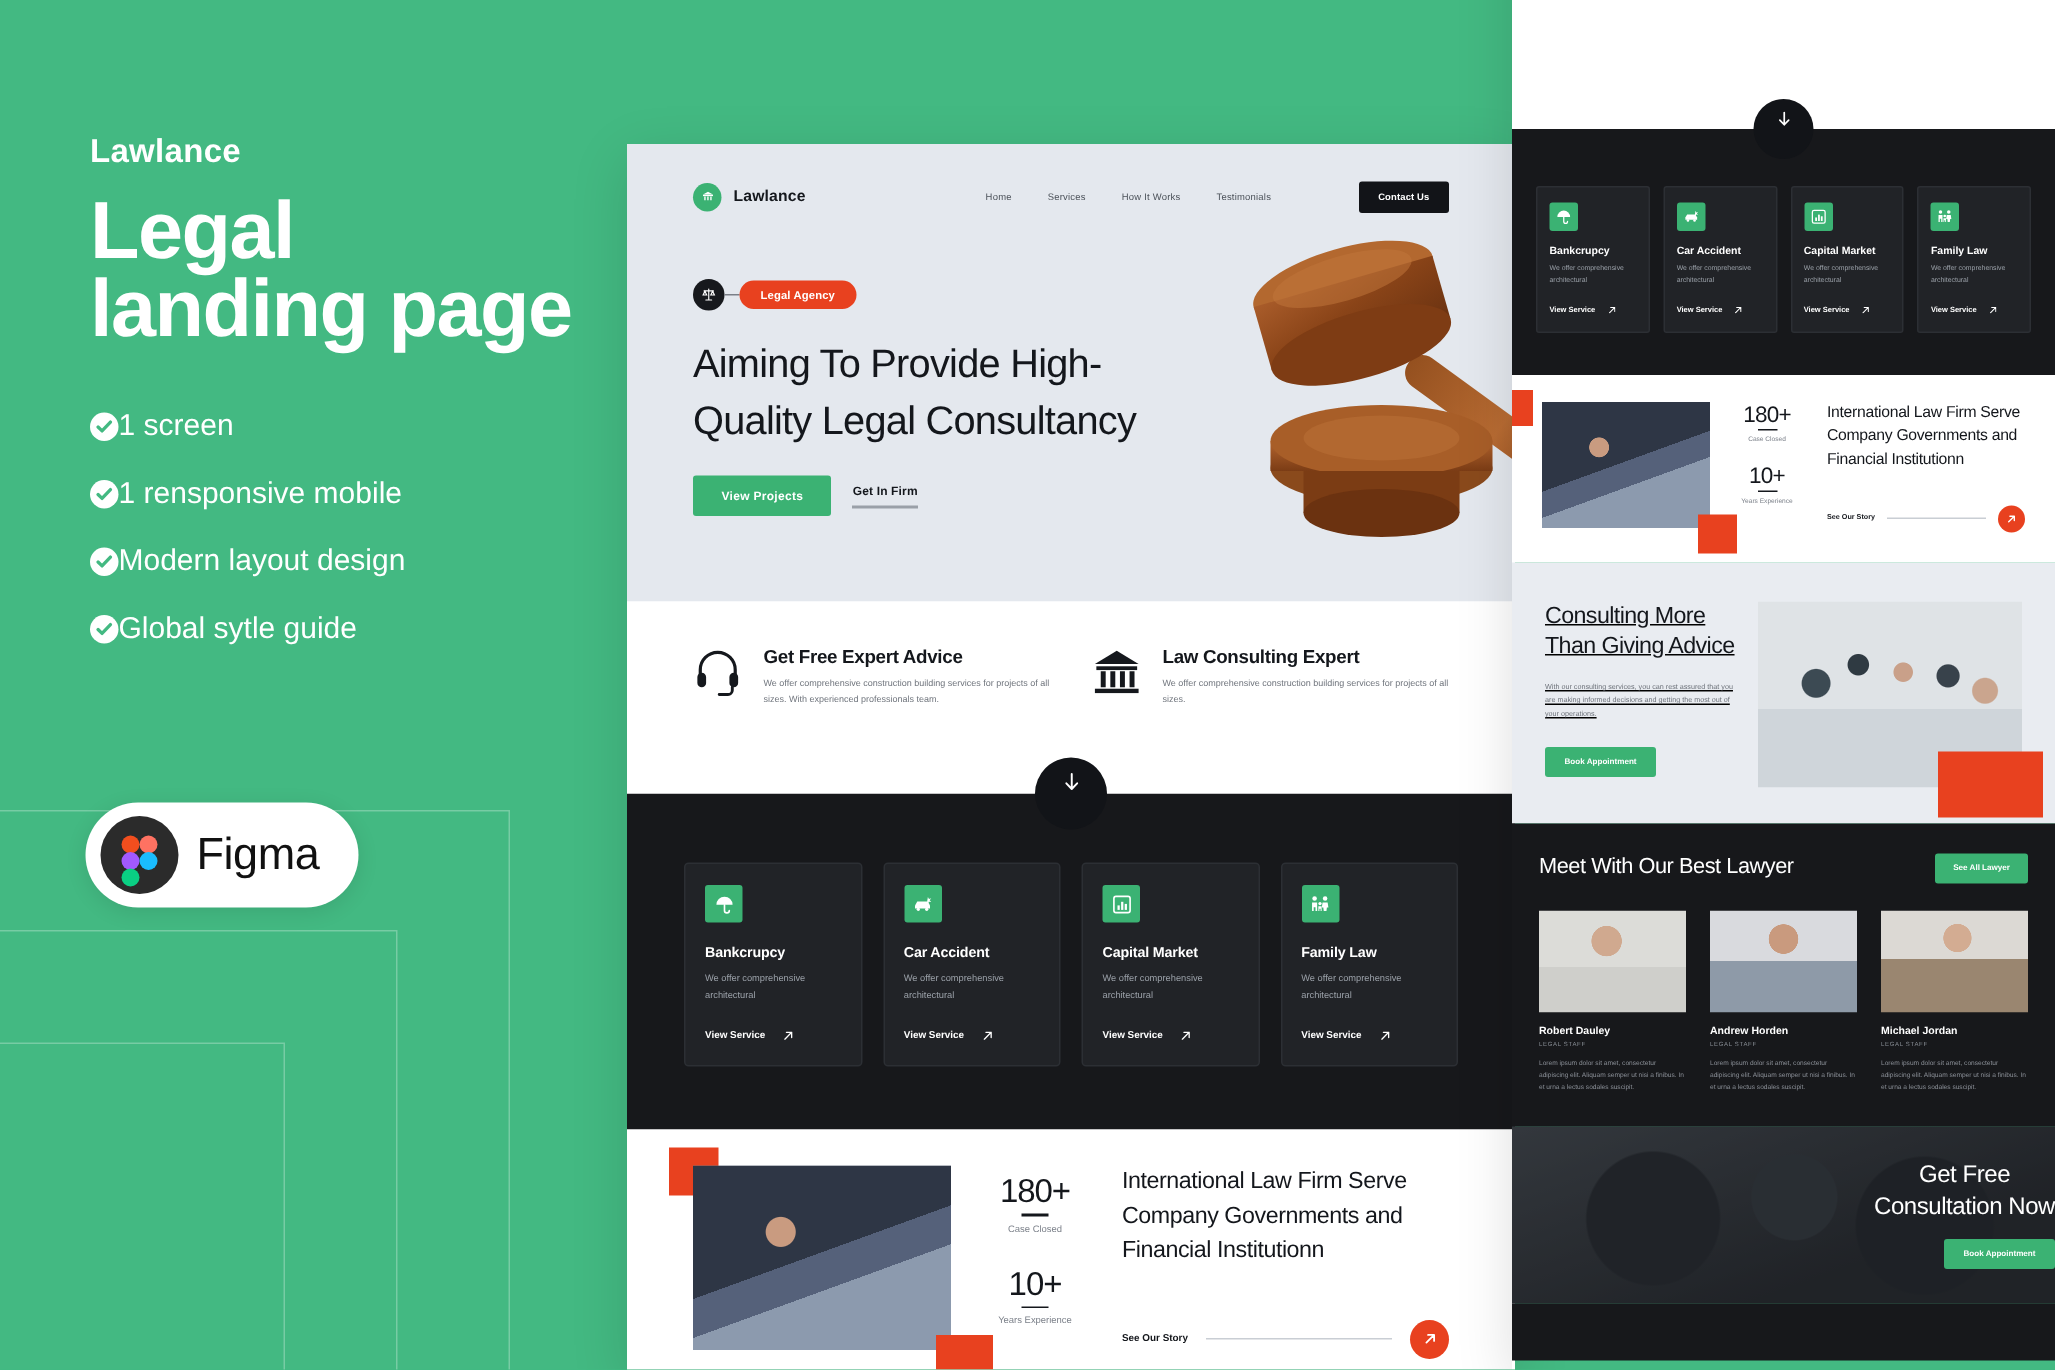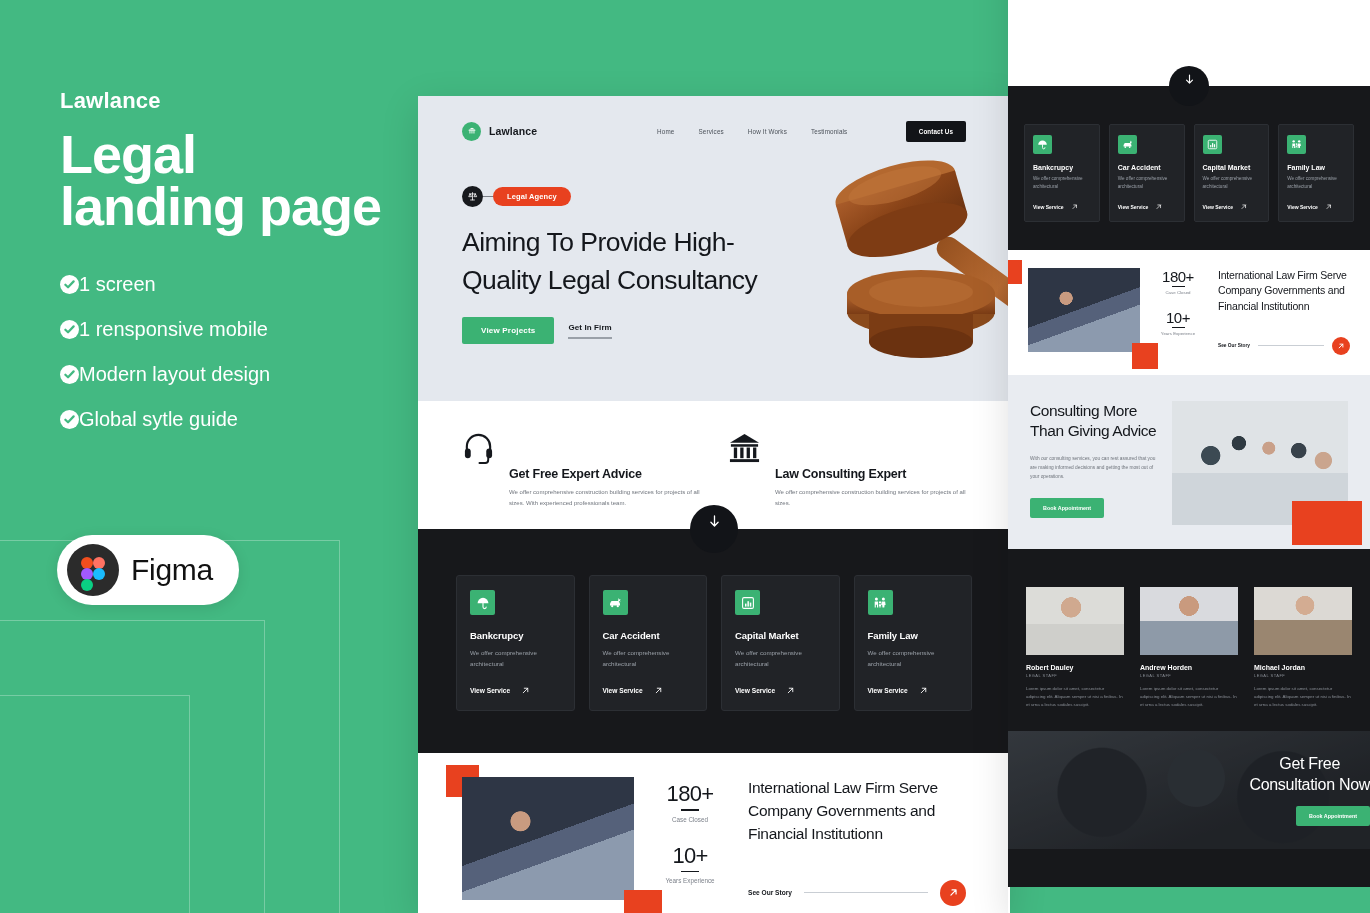--- a/index.html
+++ b/index.html
@@ -106,21 +106,21 @@
   .gavel { position:absolute; right:-75px; top:48px; width:290px; height:240px; }
 
   
   .advice {
     background:#fff; padding:30px 44px 0 44px; height:128px;
     display:flex; gap:28px; position:relative;
   }
   .advice-col { display:flex; gap:14px; flex:1; }
   .advice-ico { width:33px; height:33px; flex:0 0 auto; }
   .advice-ico svg { width:100%; height:100%; display:block; }
-  .advice-h { font-size:12.5px; font-weight:bold; color:#14171c; letter-spacing:-.2px;margin-top:36px; }
+  .advice-h { font-size:12.5px; font-weight:bold; color:#14171c; letter-spacing:-.2px; }
   .advice-p { font-size:6px; color:#70757d; line-height:1.85; margin-top:6px; }
 
   .scroll-pill {
     position:absolute; left:50%; transform:translateX(-50%); bottom:-24px;
     width:48px; height:48px; border-radius:50%; background:#121418;
     display:flex; align-items:flex-start; justify-content:center; padding-top:10px;
     z-index:4;
   }
   .scroll-pill svg { width:11px; height:13px; display:block; }
 
@@ -207,21 +207,21 @@
   .m2-txt { flex:1; padding-left:10px; }
   .m2-sh { font-size:10.5px; line-height:1.5; color:#14171c; letter-spacing:-.2px; }
   .m2-story { display:flex; align-items:center; gap:8px; margin-top:22px; }
   .m2-story span { font-size:4.8px; font-weight:bold; color:#14171c; }
   .m2-storyline { flex:1; height:1px; background:#c9ced4; }
   .m2-storycirc { width:18px; height:18px; border-radius:50%; background:#e8411f;
     display:flex; align-items:center; justify-content:center; flex:0 0 auto; }
   .m2-storycirc svg { width:8px; height:8px; display:block; }
 
   .m2-consult { background:#e9ecf1; padding:26px 22px 24px 22px; display:flex; gap:14px; }
-  .m2-cleft { width:128px; flex:0 0 auto; }
+  .m2-cleft { width:128px; flex:0 0 auto;text-decoration:underline; }
   .m2-ch { font-size:15.5px; line-height:1.32; color:#14171c; letter-spacing:-.4px; }
   .m2-cp { font-size:4.8px; color:#6e737b; line-height:1.95; margin-top:12px; }
   .m2-cbtn {
     display:inline-block; margin-top:16px; background:#3bb273; color:#fff;
     font-size:5.4px; font-weight:bold; padding:7px 13px; border-radius:2px;
   }
   .m2-cright { flex:1; position:relative; }
   .m2-teamphoto { width:100%; height:124px; position:relative; overflow:hidden; }
   .m2-csq { position:absolute; right:-14px; bottom:-20px; width:70px; height:44px; background:#e8411f; }
 
@@ -713,20 +713,24 @@
     </div>
     <div class="m2-cright">
       <div class="m2-teamphoto">
           <div class="ph ph-team"></div>
         </div>
       <div class="m2-csq"></div>
     </div>
   </div>
 
   <div class="m2-lawyers">
+    <div class="m2-lawhead">
+      <div class="m2-lawh">Meet With Our Best Lawyer</div>
+      <div class="m2-lawbtn">See All Lawyer</div>
+    </div>
     <div class="m2-lawgrid">
       <div class="m2-lawcard">
         <div class="m2-lawimg">
             <div class="ph ph-p1"></div>
           </div>
         <div class="m2-lawname">Robert Dauley</div>
         <div class="m2-lawrole">LEGAL STAFF</div>
         <div class="m2-lawbio">Lorem ipsum dolor sit amet, consectetur adipiscing elit. Aliquam semper ut nisi a finibus. In et urna a lectus sodales suscipit.</div>
       </div>
       <div class="m2-lawcard">

